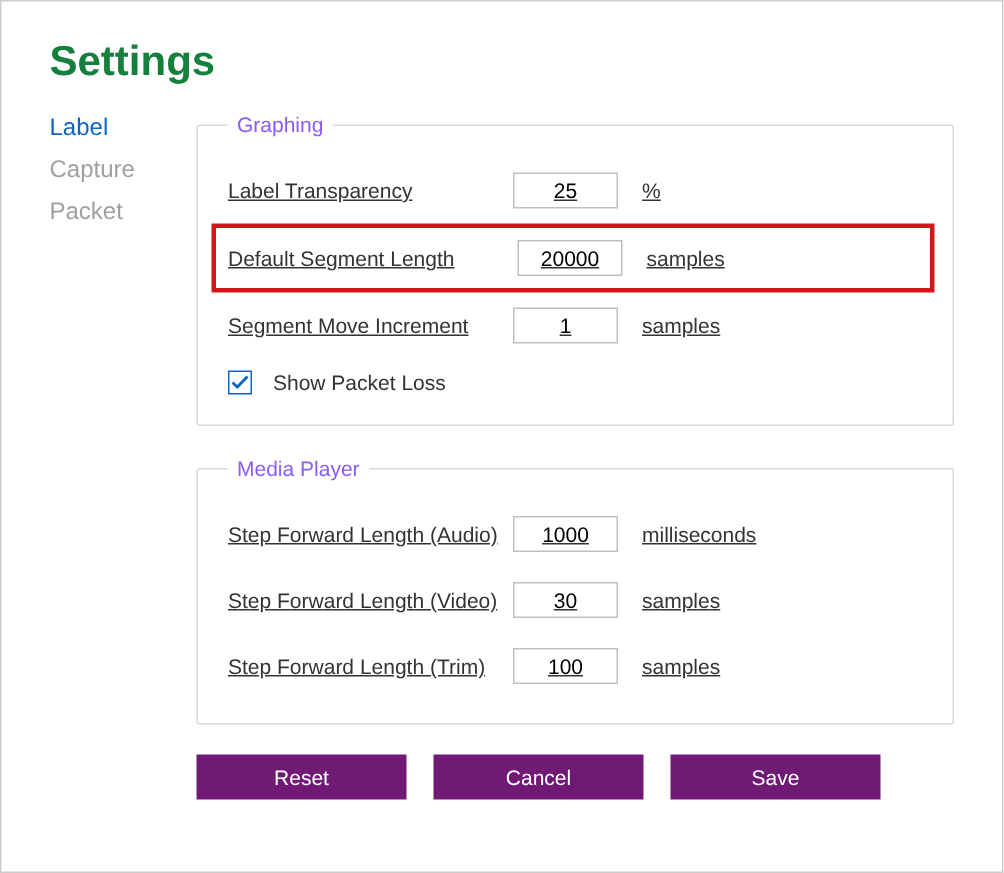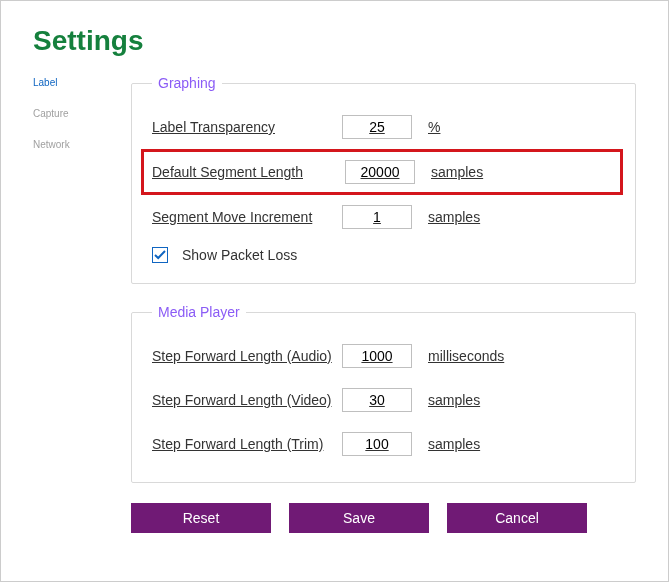--- a/index.html
+++ b/index.html
@@ -28,22 +28,22 @@
     }
     .layout {
       display: flex;
       gap: 18px;
     }
     .sidebar {
       width: 80px;
       flex: 0 0 80px;
       display: flex;
       flex-direction: column;
-      gap: 20px;
-      font-size: 10px;
+      gap: 10px;
+      font-size: 16px;
       padding-top: 2px;
     }
     .sidebar-item {
       color: #a0a0a0;
       cursor: pointer;
     }
     .sidebar-item.active {
       color: #0f65c1;
     }
     .main {
@@ -135,21 +135,21 @@
 </head>
 <body>
 
 <div class="container">
   <h1 class="page-title">Settings</h1>
 
   <div class="layout">
     <nav class="sidebar">
       <div class="sidebar-item active">Label</div>
       <div class="sidebar-item">Capture</div>
-      <div class="sidebar-item">Network</div>
+      <div class="sidebar-item">Packet</div>
     </nav>
 
     <div class="main">
       <fieldset class="group">
         <legend>Graphing</legend>
 
         <div class="row">
           <span class="label">Label Transparency</span>
           <input type="text" value="25" style="">
           <span class="unit">%</span>
@@ -194,18 +194,18 @@
 
         <div class="row">
           <span class="label">Step Forward Length (Trim)</span>
           <input type="text" value="100" style="">
           <span class="unit">samples</span>
         </div>
       </fieldset>
 
       <div class="buttons">
         <button class="btn">Reset</button>
+        <button class="btn">Cancel</button>
         <button class="btn">Save</button>
-        <button class="btn">Cancel</button>
       </div>
     </div>
   </div>
 </div>
 
 </body></html>

